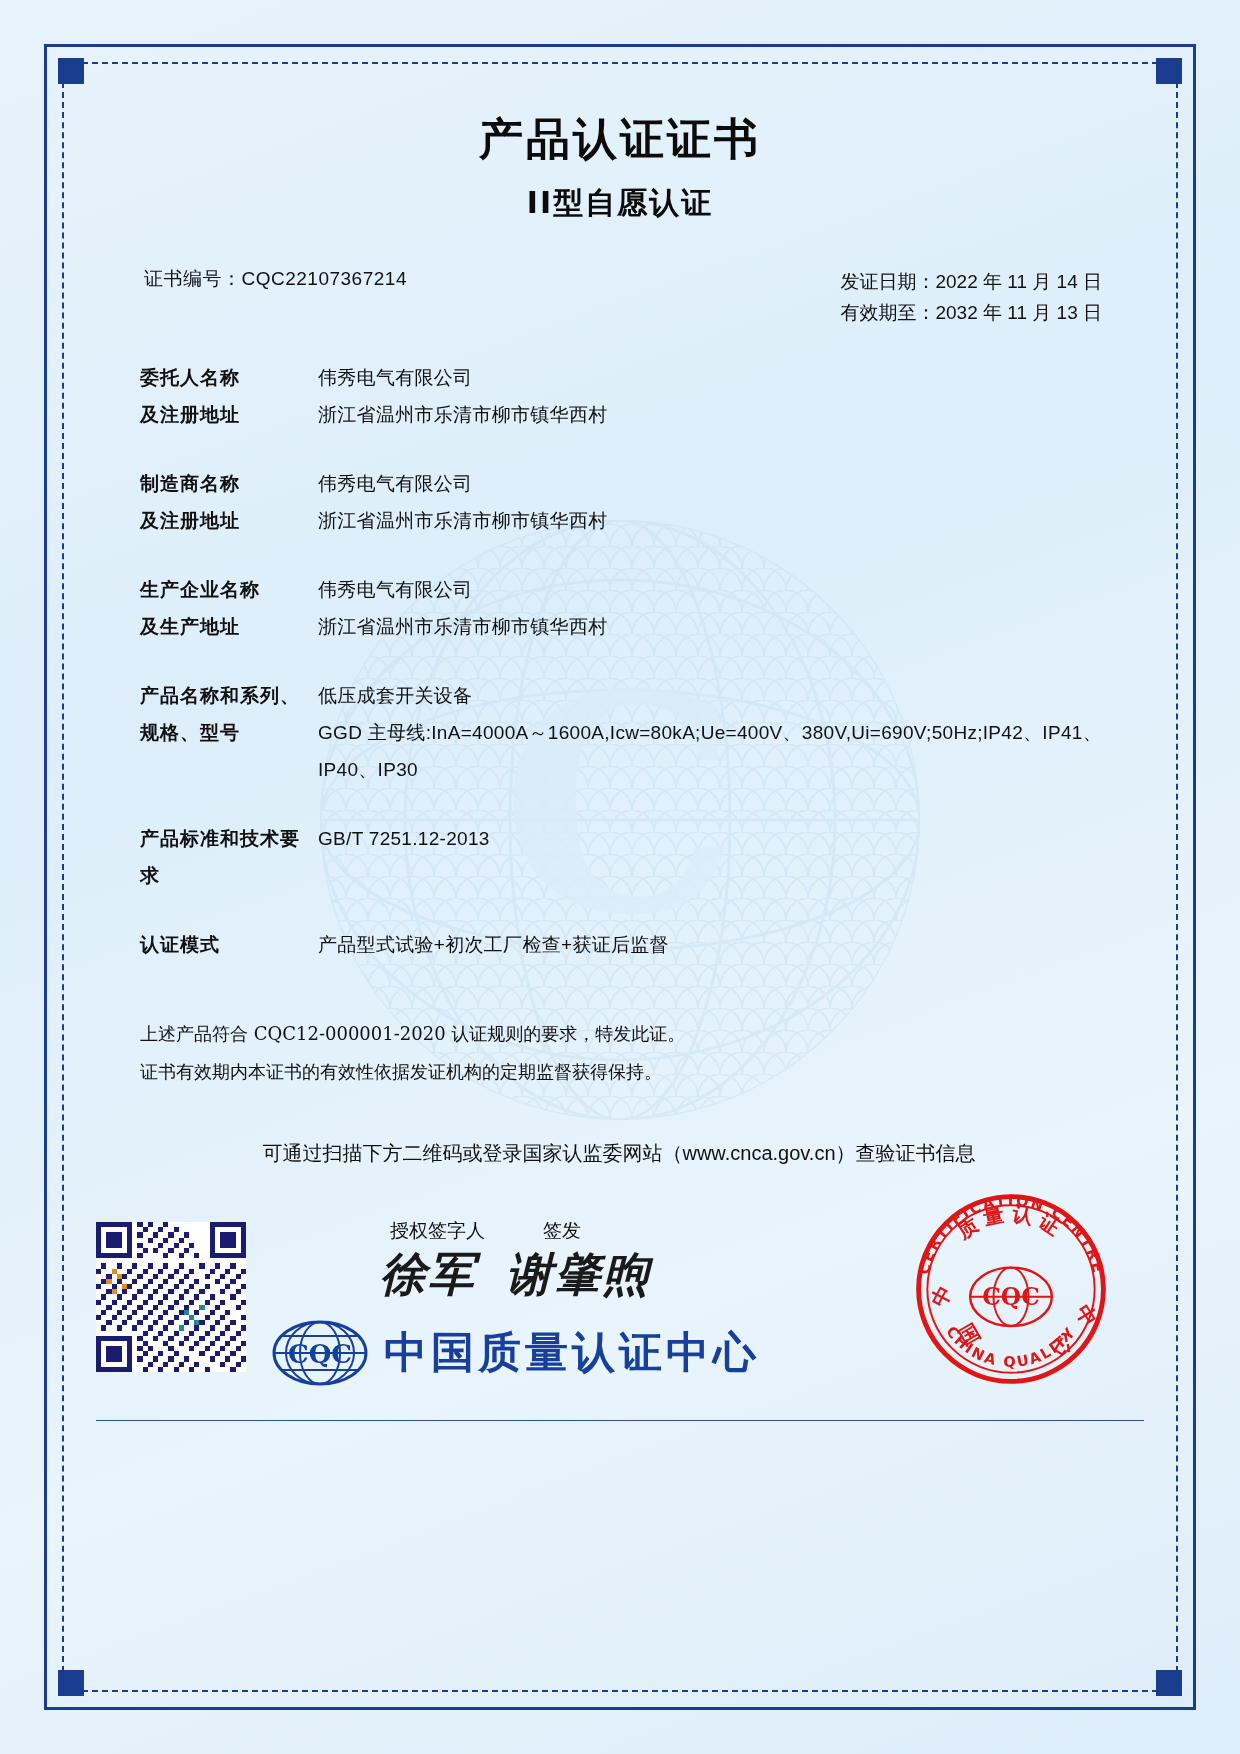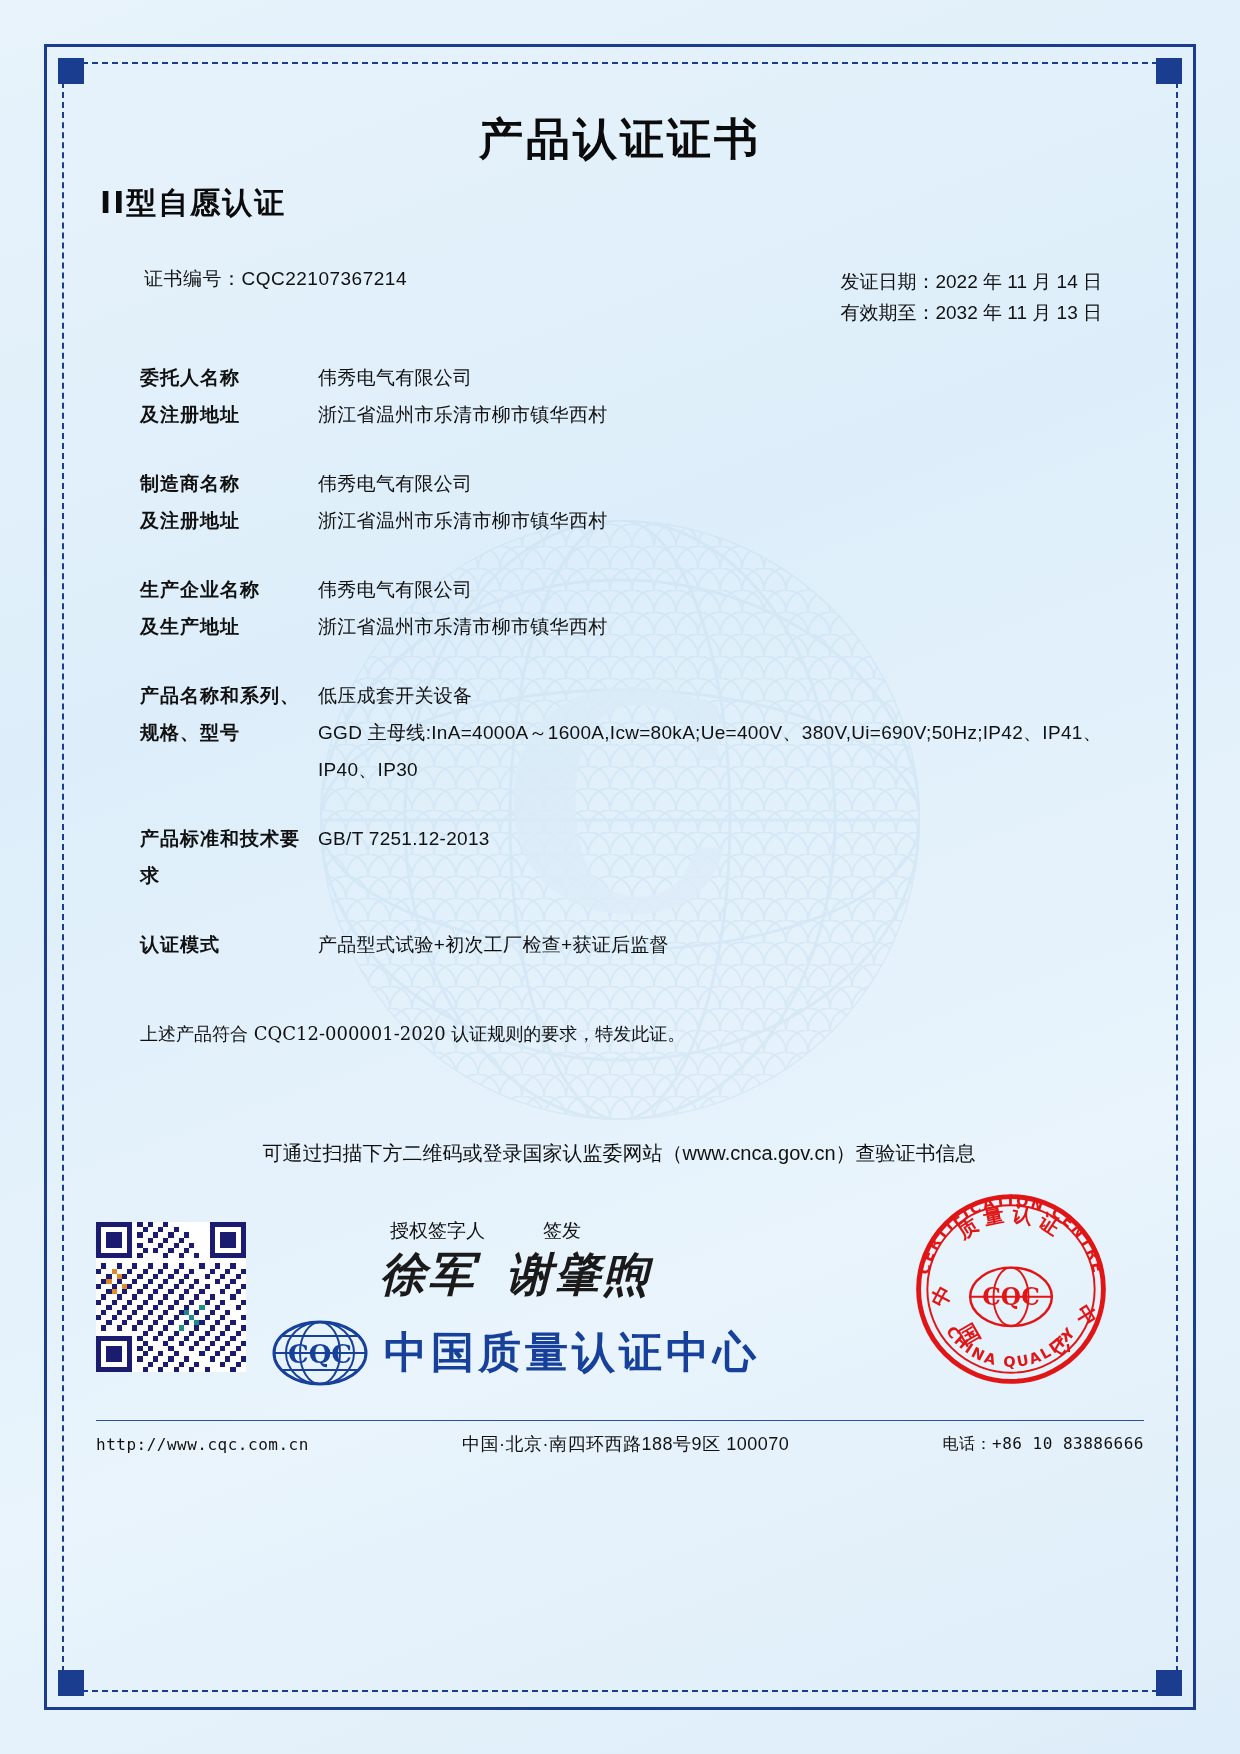--- a/index.html
+++ b/index.html
@@ -69,21 +69,21 @@
   .title-zh {
     text-align: center;
     font-family: "DejaVu Sans", "Liberation Sans", sans-serif;
     font-size: 44px;
     font-weight: bold;
     letter-spacing: 3px;
     color: #0b0b0b;
     margin-top: 24px;
   }
   .subtitle-zh {
-    text-align: left;
+    text-align: center;
     font-family: "DejaVu Sans", "Liberation Sans", sans-serif;
     font-size: 30px;
     font-weight: bold;
     letter-spacing: 2px;
     color: #0b0b0b;
     margin-top: 14px;
   }
 
   .meta-row {
     margin-top: 42px;
@@ -348,20 +348,21 @@
       </div>
 
       <div class="field-group gap">
         <div class="field-label">认证模式</div>
         <div class="field-value">产品型式试验+初次工厂检查+获证后监督</div>
       </div>
     </div>
 
     <div class="statement">
       <div>上述产品符合 CQC12-000001-2020 认证规则的要求，特发此证。</div>
+      <div>证书有效期内本证书的有效性依据发证机构的定期监督获得保持。</div>
     </div>
   </div>
 
   <div class="verify-line">可通过扫描下方二维码或登录国家认监委网站（www.cnca.gov.cn）查验证书信息</div>
 
   <svg class="qr" viewBox="0 0 29 29" shape-rendering="crispEdges">
     <rect width="29" height="29" fill="#ffffff"></rect>
     <g fill="#1b1b6f">
       <rect x="0" y="0" width="7" height="1"></rect>
         <rect x="0" y="6" width="7" height="1"></rect>
@@ -643,19 +644,14 @@
     <text x="62" y="168" font-family="DejaVu Sans, sans-serif" font-size="21" font-weight="bold" fill="#e11515" transform="rotate(-30 62 168)">国</text>
     <text x="150" y="168" font-family="DejaVu Sans, sans-serif" font-size="21" font-weight="bold" fill="#e11515" transform="rotate(30 150 168)">心</text>
     <text x="176" y="132" font-family="DejaVu Sans, sans-serif" font-size="21" font-weight="bold" fill="#e11515" transform="rotate(58 176 132)">中</text>
     <ellipse cx="110" cy="118" rx="42" ry="30" fill="none" stroke="#e11515" stroke-width="2.5"></ellipse>
     <ellipse cx="110" cy="118" rx="18" ry="30" fill="none" stroke="#e11515" stroke-width="2"></ellipse>
     <line x1="68" y1="118" x2="152" y2="118" stroke="#e11515" stroke-width="2"></line>
     <text x="110" y="126" text-anchor="middle" font-family="DejaVu Serif, serif" font-size="24" font-weight="bold" fill="#e11515">CQC</text>
   </svg>
 
   <div class="footer-rule"></div>
-  <div class="footer">
-    <span class="mono">http://www.cqc.com.cn</span>
-    <span class="addr">中国·北京·南四环西路188号9区   100070</span>
-    <span class="mono">电话：+86 10 83886666</span>
-  </div>
 
 </div>
 
 </body></html>

